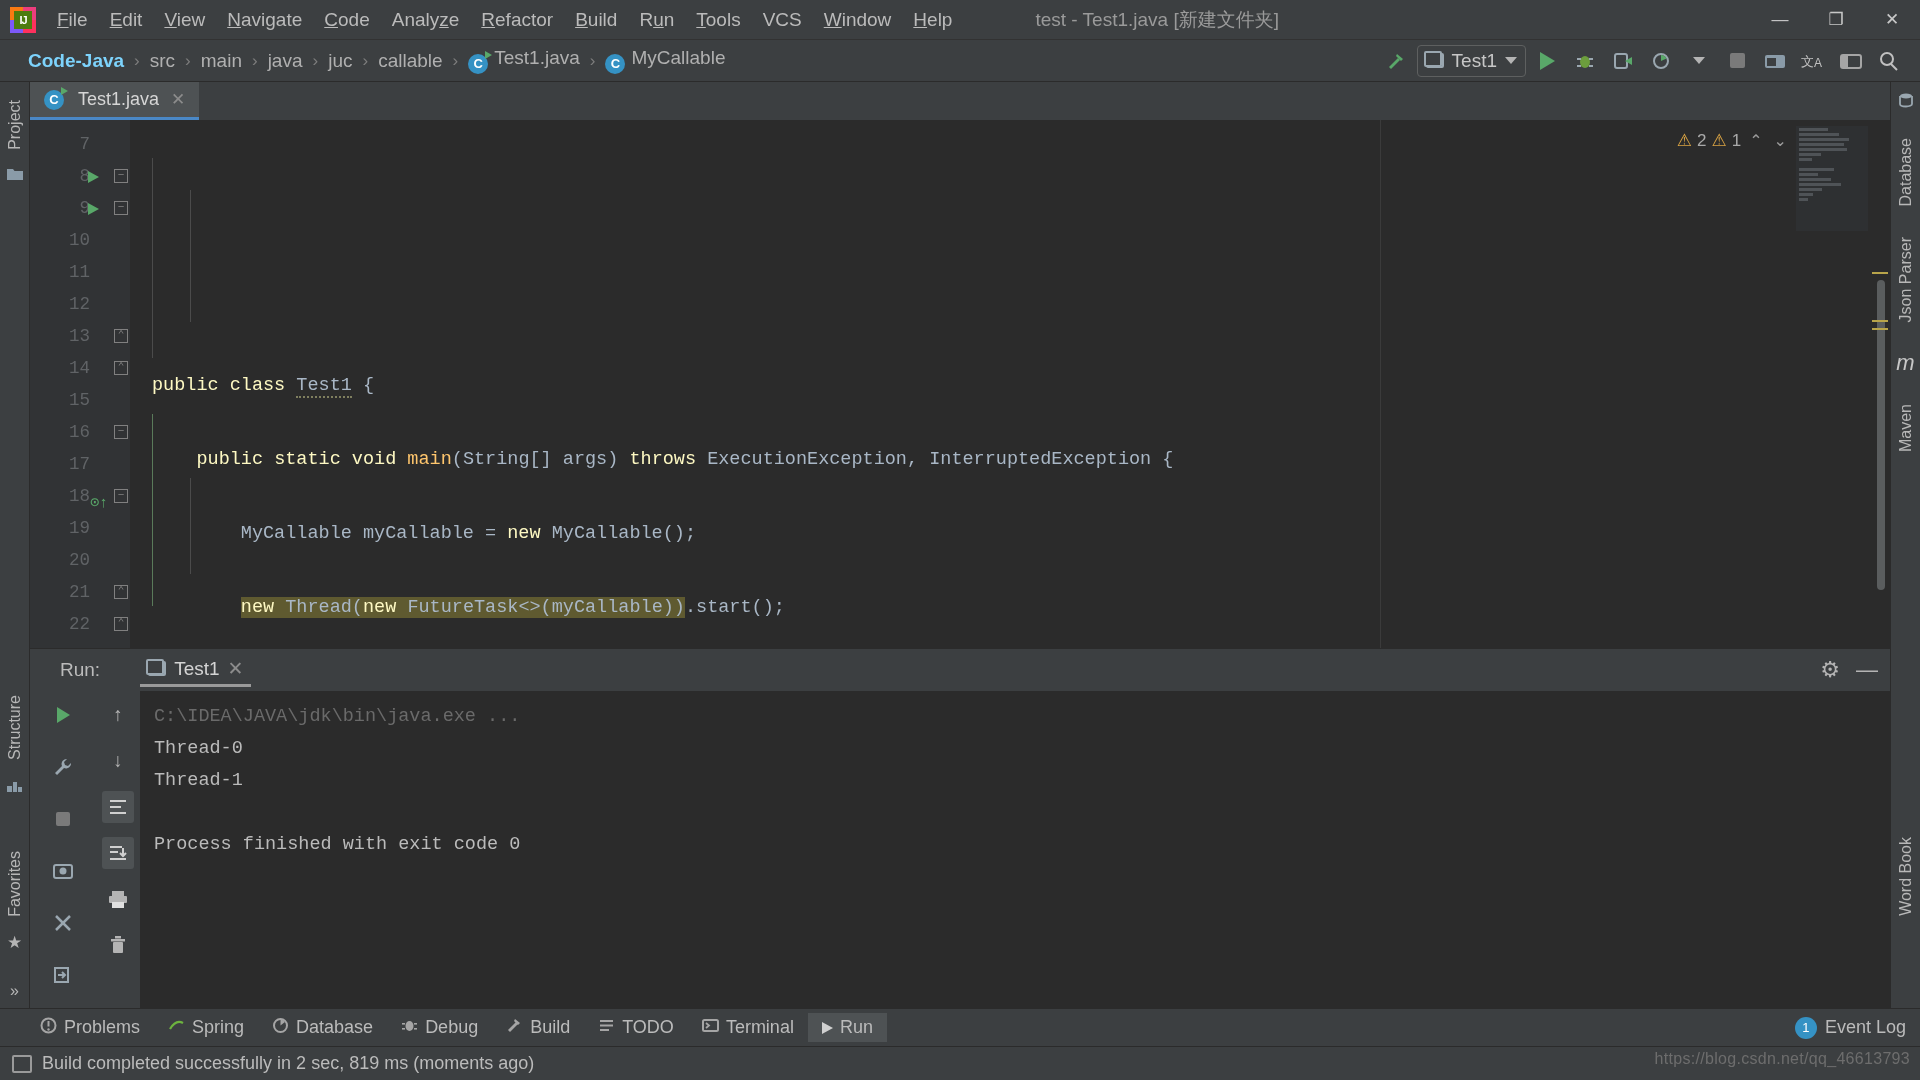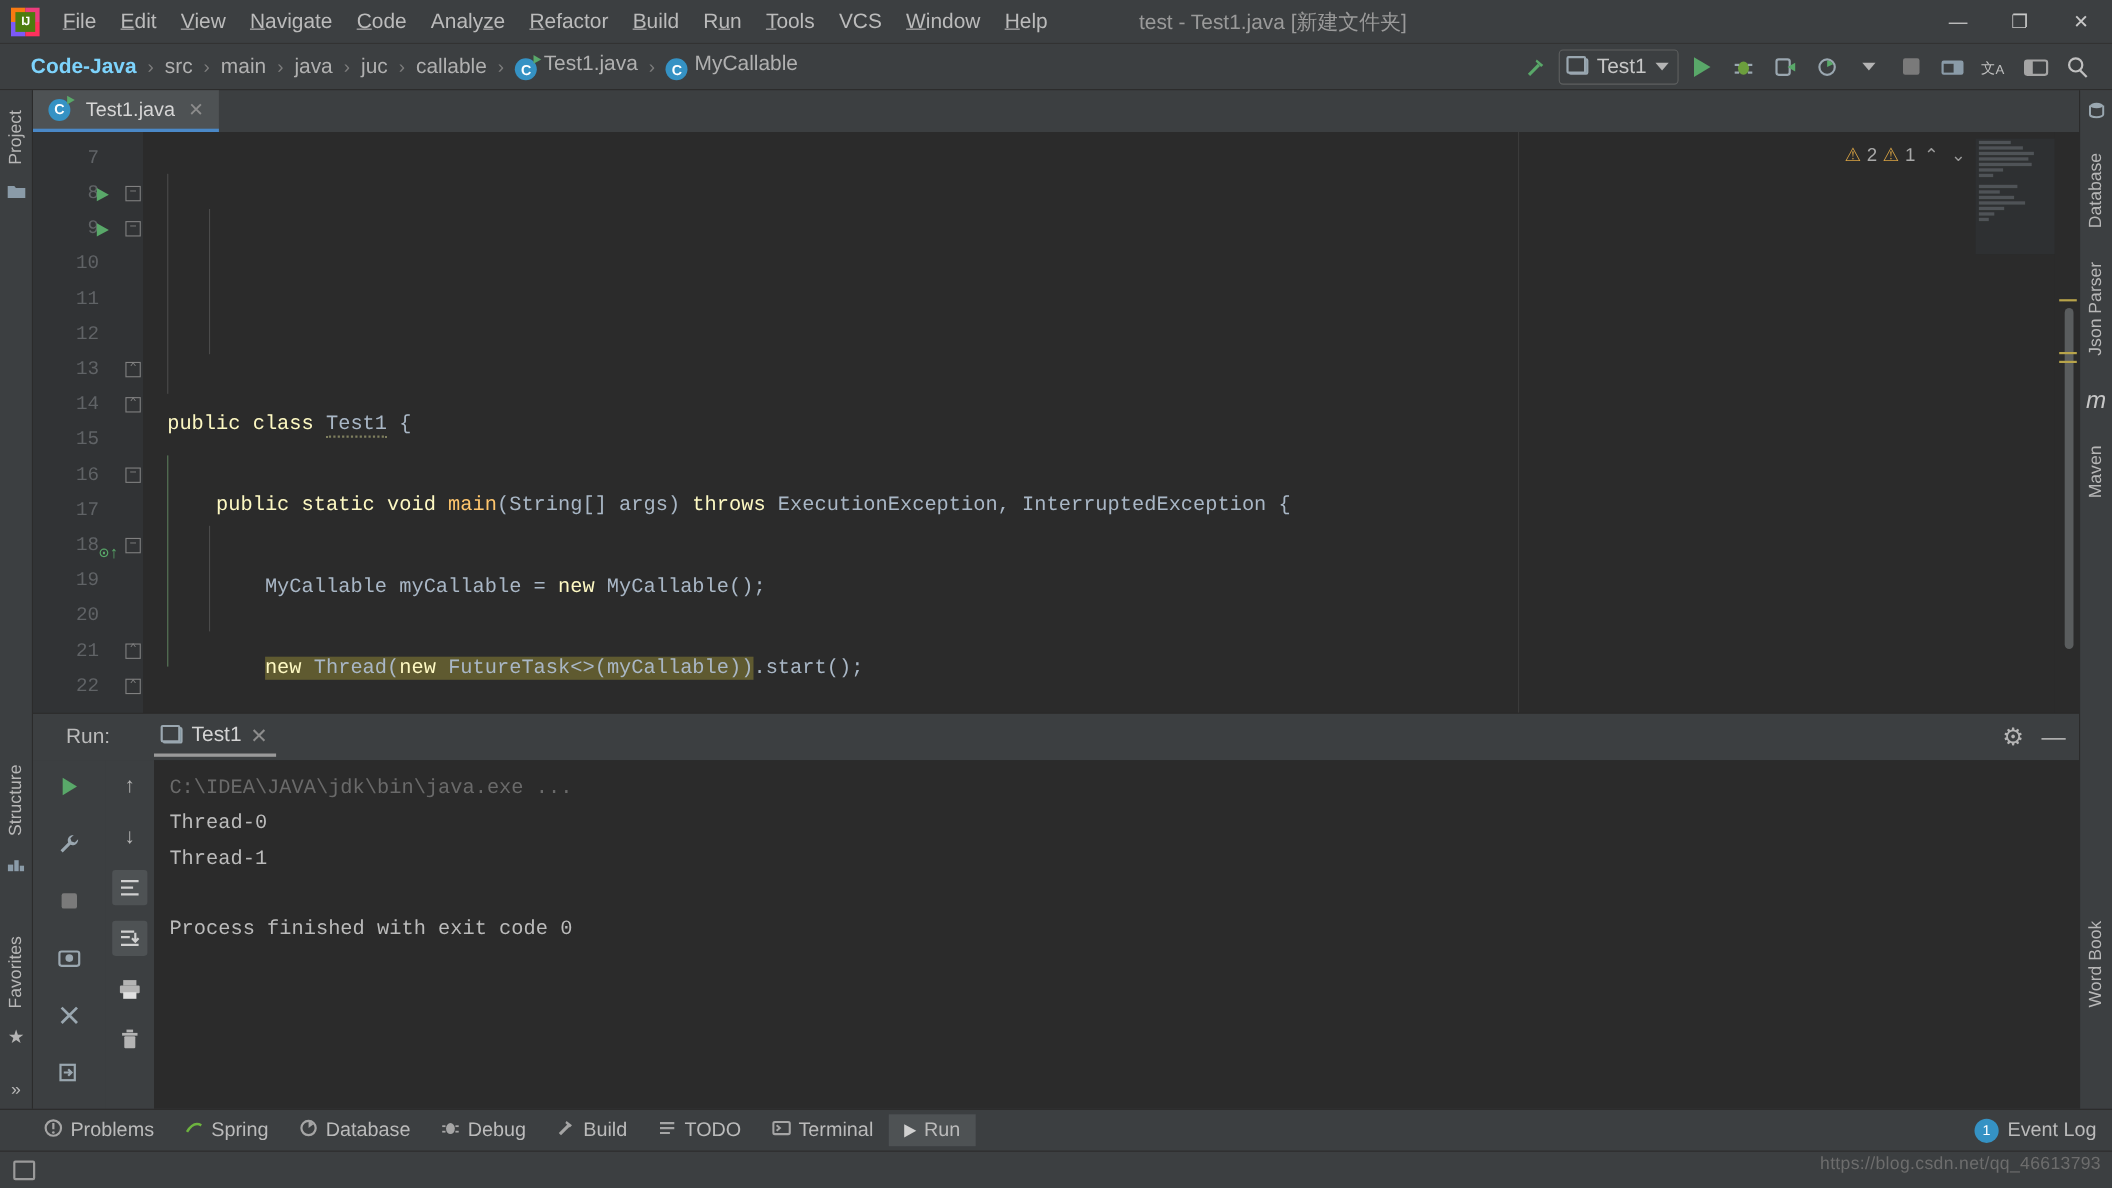--- a/index.html
+++ b/index.html
@@ -583,16 +583,17 @@
     </div>
 
     <div class="toolstrip-right">
       <span class="evt-badge">1</span>
       <span style="font-size:18px;color:#bbbbbb;">Event Log</span>
     </div>
   </div>
 
   <div class="statusbar">
     <span class="status-ic"></span>
+    <span>Build completed successfully in 2 sec, 819 ms (moments ago)</span>
   </div>
 
   <div class="watermark">https://blog.csdn.net/qq_46613793</div>
 </div>
 
 </body></html>

